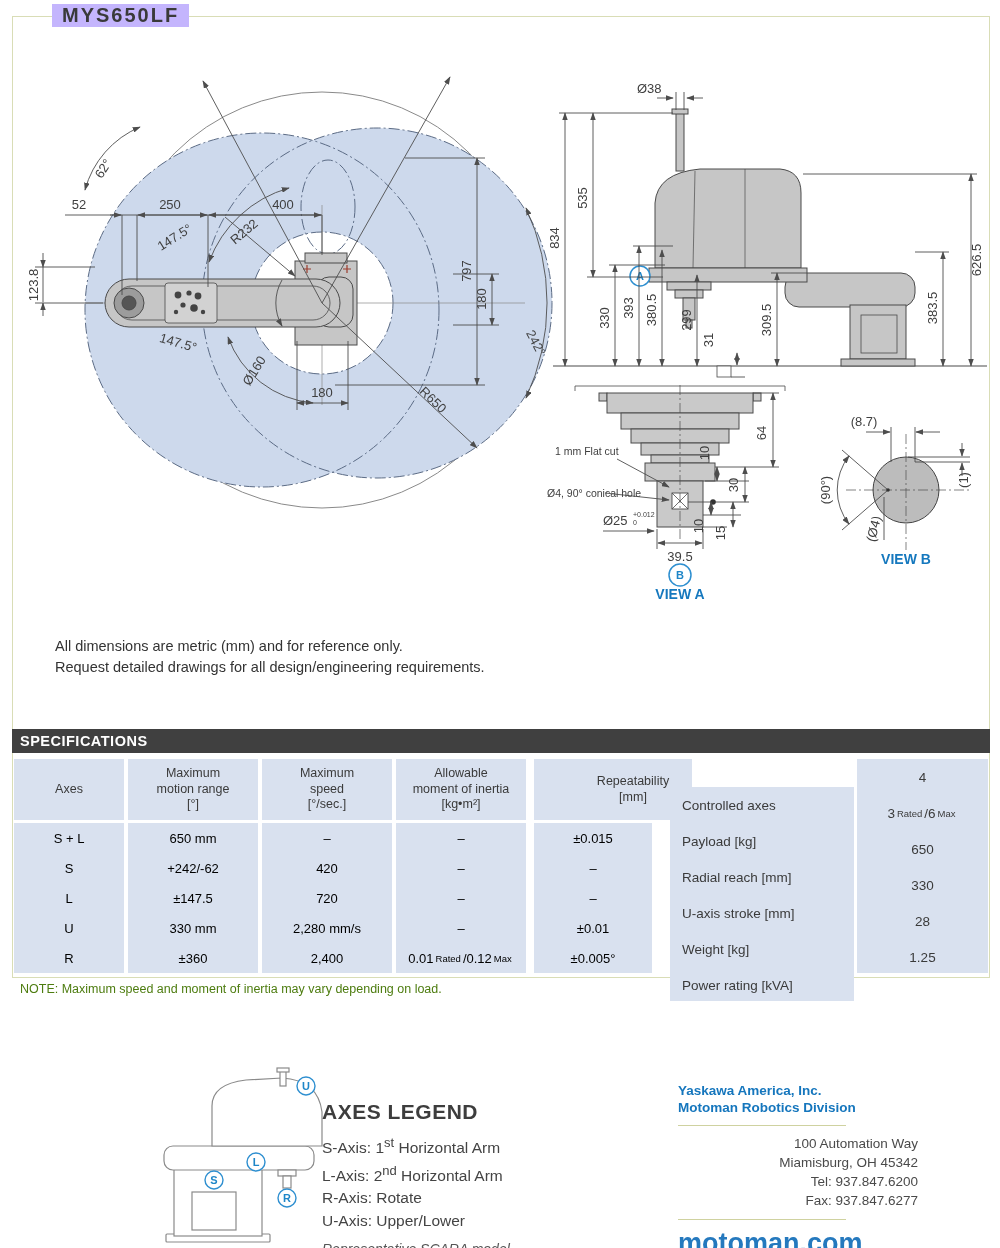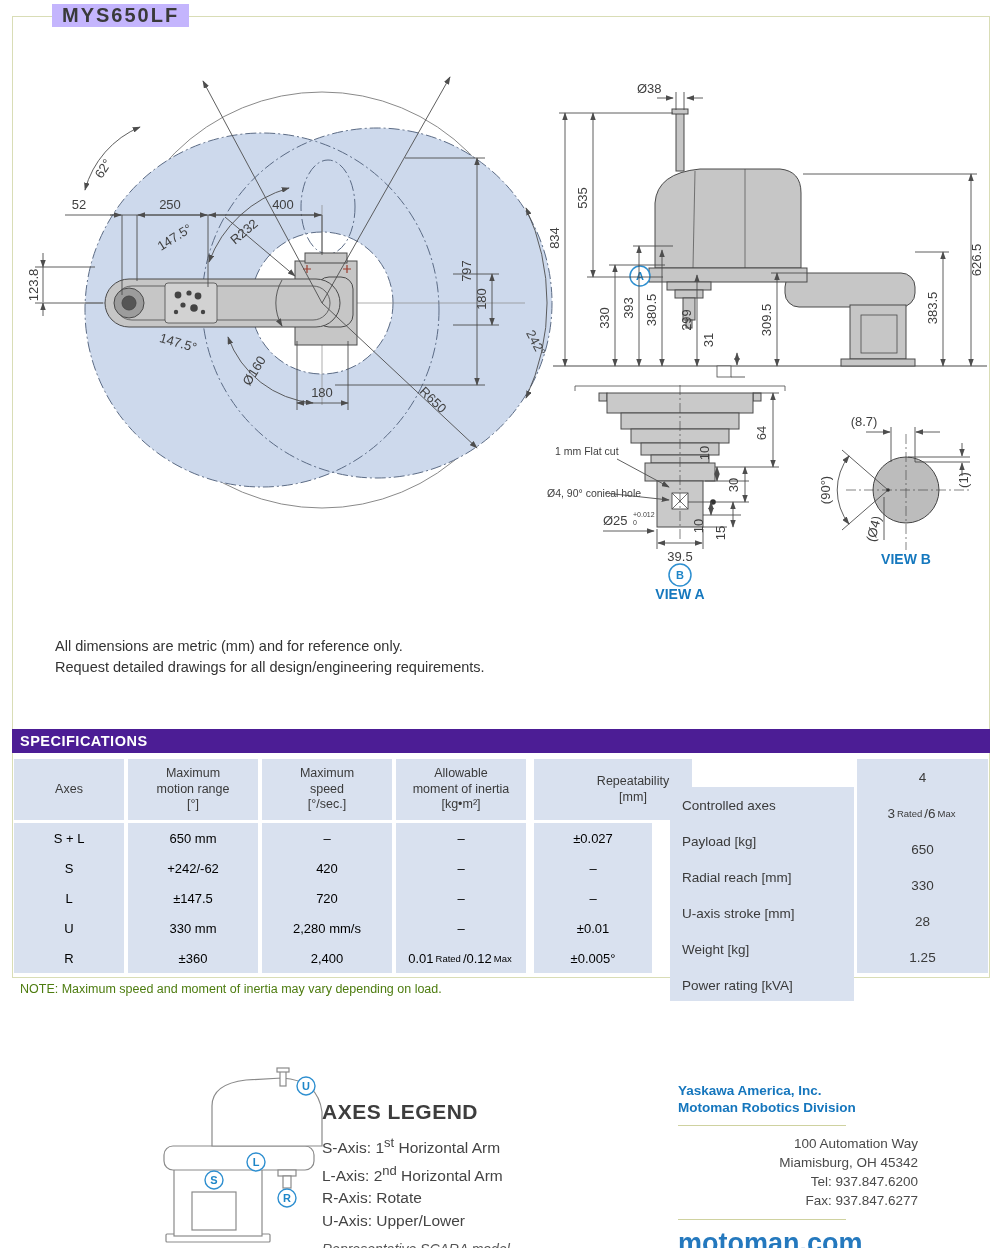--- a/index.html
+++ b/index.html
@@ -13,21 +13,21 @@
   
   svg text{font-family:"Liberation Sans",sans-serif;fill:#3f3f3f;font-size:12px;}
   svg text.lg{font-size:13px;}
   svg text.blue{fill:#1578be;font-weight:bold;font-size:14px;}
   svg text.mk{fill:#1e86c8;font-weight:bold;font-size:11px;}
   svg text.small{font-size:10.5px;}
   svg text.tiny{font-size:7px;}
   
   #dim-note{left:55px;top:636px;font-size:14.5px;line-height:21px;color:#333;}
   
-  #spec-bar{left:12px;top:729px;width:978px;height:24px;background:#4c1d95;display:flex;align-items:center;}
+  #spec-bar{left:12px;top:729px;width:978px;height:24px;background:#404040;display:flex;align-items:center;}
   #spec-bar span{color:#fff;font-weight:bold;font-size:14.5px;letter-spacing:.5px;padding-left:8px;}
   #spec-table{left:12px;top:759px;width:978px;height:217px;}
   .colblk{position:absolute;background:#d9e1ef;}
   .hcell{display:flex;flex-direction:column;align-items:center;justify-content:center;
          text-align:center;font-size:12.5px;line-height:15.5px;color:#3a3a3a;}
   .drow{height:30px;display:flex;align-items:center;justify-content:center;
         font-size:13px;color:#000000;}
   .grow{height:36.1px;display:flex;align-items:center;font-size:13.5px;color:#3a3a3a;}
   .grow.lbl{padding-left:12px;}
   .grow.val{justify-content:center;}
@@ -368,21 +368,21 @@
     <div class="drow">–</div>
     <div class="drow">
       <span>0.01</span>
       <span class="unit-sm">Rated</span>
       <span>/</span>
       <span>0.12</span>
       <span class="unit-sm">Max</span>
     </div>
   </div>
   <div class="colblk" style="left:522px;top:64px;width:118px;height:150px;">
-    <div class="drow">±0.027</div>
+    <div class="drow">±0.015</div>
     <div class="drow">–</div>
     <div class="drow">–</div>
     <div class="drow">±0.01</div>
     <div class="drow">±0.005°</div>
   </div>
 
   <div class="colblk" style="left:658px;top:0;width:184px;height:214px;margin-top:28px;">
     <div class="grow lbl">Controlled axes</div>
     <div class="grow lbl">Payload [kg]</div>
     <div class="grow lbl">Radial reach [mm]</div>

